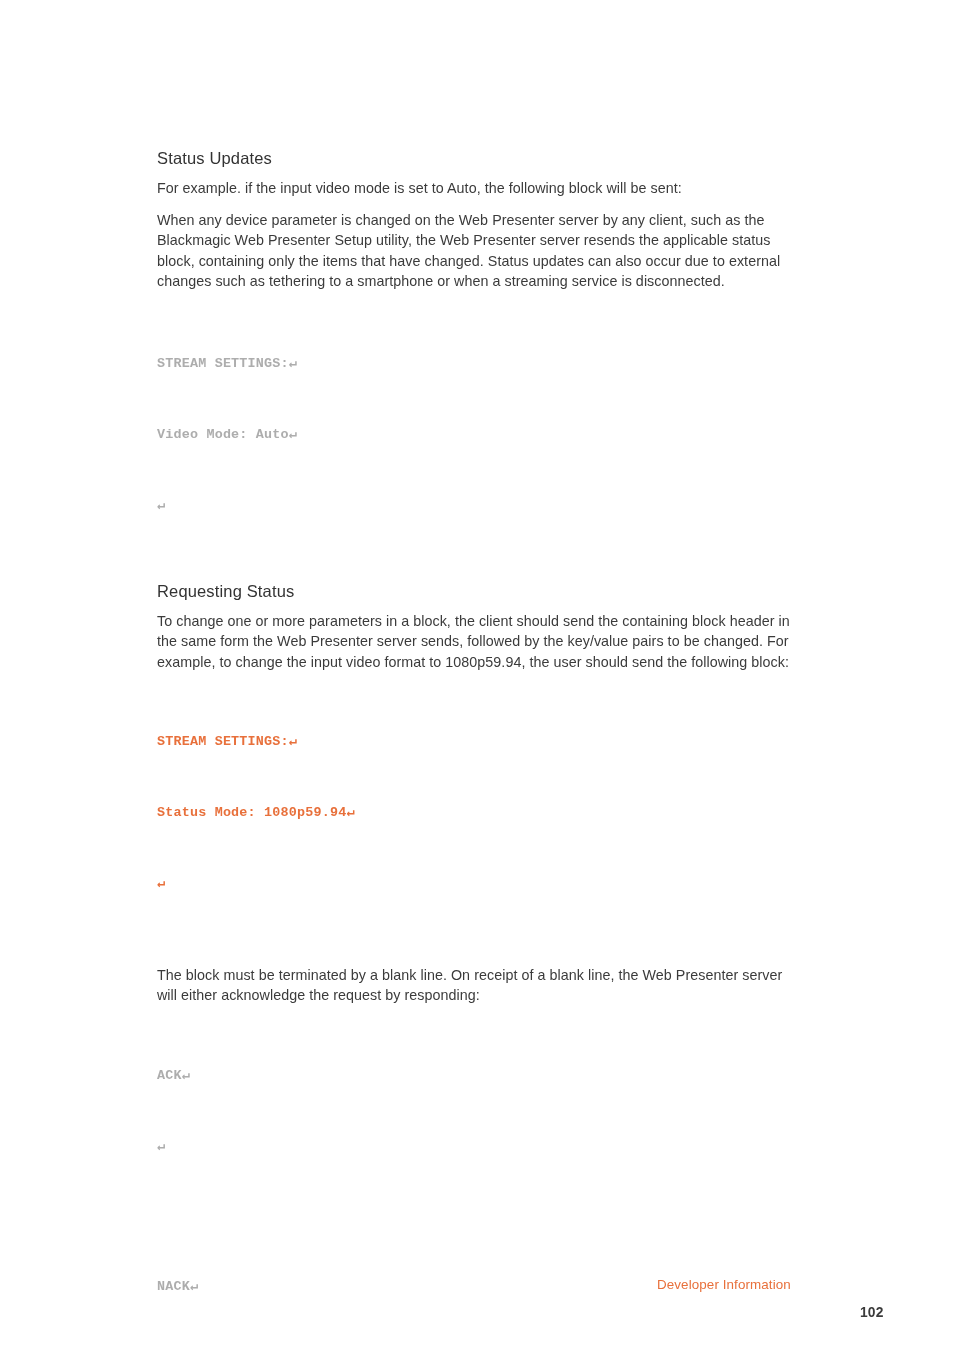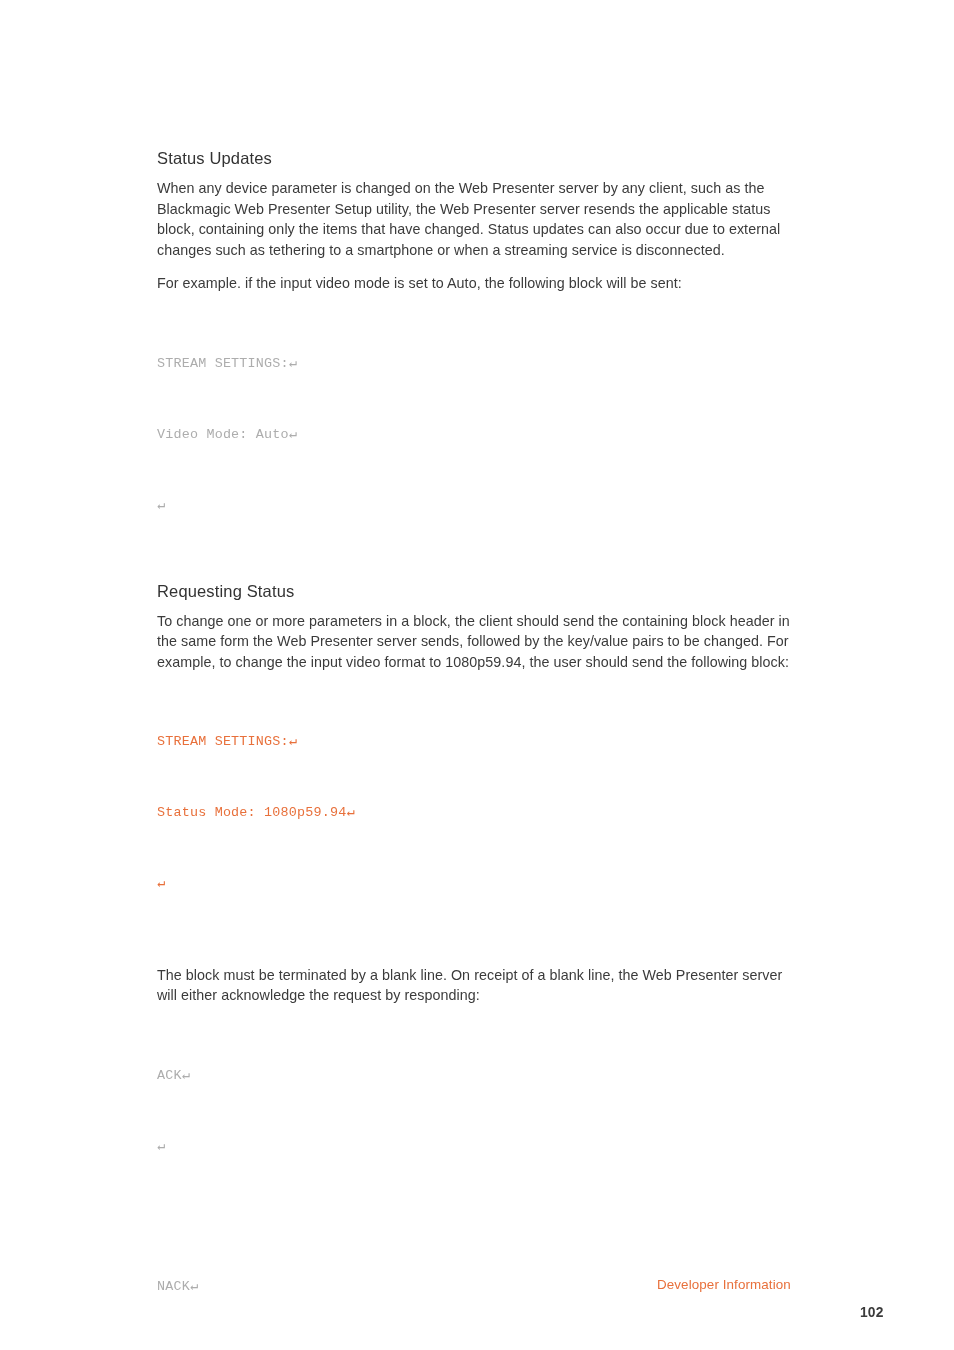--- a/index.html
+++ b/index.html
@@ -47,21 +47,21 @@
   .code-block {
     font-family: "Liberation Mono", "DejaVu Sans Mono", monospace;
     font-size: 13.4px;
     line-height: 23.6px;
     letter-spacing: 0.2px;
     margin: 0 0 13px 0;
     white-space: pre;
   }
   .code-block.gray  { color: #adadad; }
   .code-block.orange { color: #e8703b; }
-  .code-line { display: block; }
+  .code-line { display: block; font-weight: bold; }
 
   .spacer-after-code { height: 9px; }
 
   .footer {
     position: absolute;
     left: 0;
     top: 1277px;
     width: 954px;
     height: 20px;
     text-decoration: underline;
@@ -87,23 +87,23 @@
     margin-top: 28px;
   }
 </style>
 </head>
 <body>
 
 <div class="page">
 
   <h2 class="section-heading">Status Updates</h2>
 
+  <p class="body-text tight">For example. if the input video mode is set to Auto, the following block will be sent:</p>
+
   <p class="body-text">When any device parameter is changed on the Web Presenter server by any client, such as the Blackmagic Web Presenter Setup utility, the Web Presenter server resends the applicable status block, containing only the items that have changed. Status updates can also occur due to external changes such as tethering to a smartphone or when a streaming service is disconnected.</p>
-
-  <p class="body-text tight">For example. if the input video mode is set to Auto, the following block will be sent:</p>
 
   <div class="code-block gray">
     <span class="code-line">STREAM SETTINGS:↵</span>
     <span class="code-line">Video Mode: Auto↵</span>
     <span class="code-line">↵</span>
   </div>
 
   <h2 class="section-heading heading-2">Requesting Status</h2>
 
   <p class="body-text tight">To change one or more parameters in a block, the client should send the containing block header in the same form the Web Presenter server sends, followed by the key/value pairs to be changed. For example, to change the input video format to 1080p59.94, the user should send the following block:</p>

